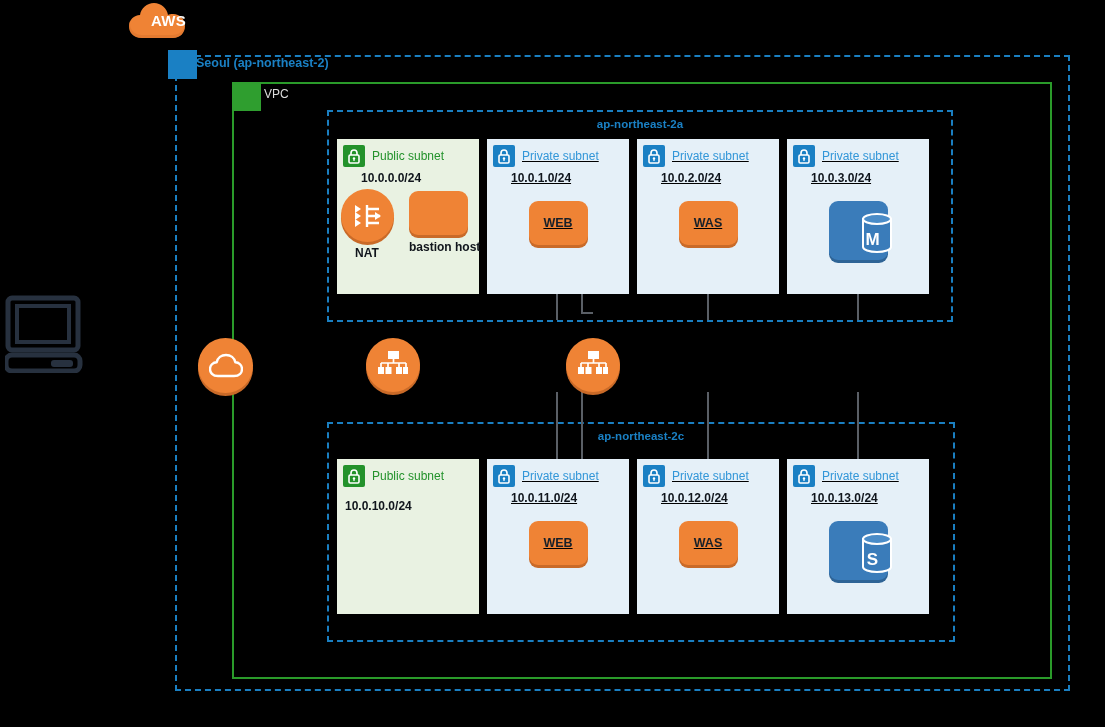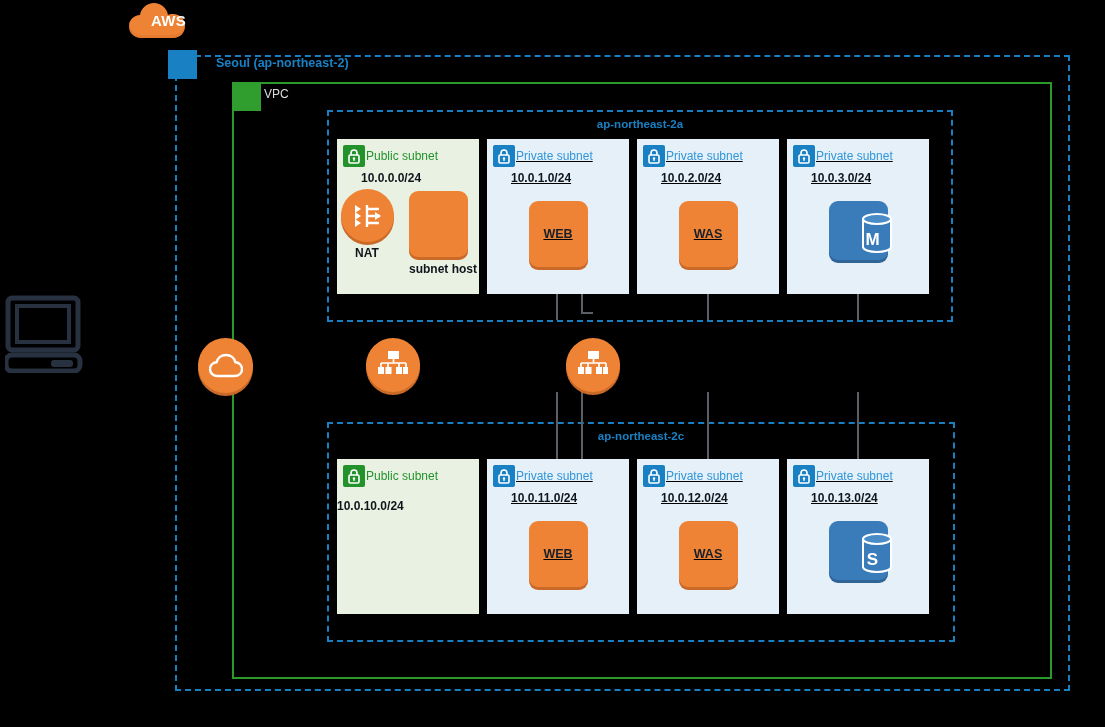--- a/index.html
+++ b/index.html
@@ -15,43 +15,43 @@
   .az-box{border:2px dashed #1a7fc1;box-sizing:border-box;}
   .az-a{left:327px;top:110px;width:626px;height:212px;}
   .az-c{left:327px;top:422px;width:628px;height:220px;}
 
   
   .tag-sq{width:29px;height:29px;}
   .tag-region{left:168px;top:50px;background:#1a80c4;}
   .tag-vpc{left:232px;top:82px;background:#2f9e2f;}
 
   .tag-label{font-size:12.5px;font-weight:bold;white-space:nowrap;}
-  .lbl-region{left:216px;top:56px;color:#1a80c4;}
+  .lbl-region{left:196px;top:56px;color:#1a80c4;}
   .lbl-vpc{left:264px;top:87px;color:#dcdcdc;font-weight:normal;font-size:12px;}
   .az-title{font-size:11.5px;font-weight:bold;color:#1a80c4;
             text-align:center;width:100%;}
 
   
   .subnet{box-sizing:border-box;}
   .subnet.public{background:#e9f2e2;}
   .subnet.private{background:#e5f0f8;text-decoration:underline;}
-  .sn-head{display:flex;align-items:flex-start;padding:6px 0 0 6px;gap:1px;}
+  .sn-head{display:flex;align-items:flex-start;padding:6px 0 0 6px;gap:7px;}
   .lock{width:22px;height:22px;border-radius:2px;flex:0 0 22px;
         display:flex;align-items:center;justify-content:center;}
   .lock.green{background:#23922b;}
   .lock.blue{background:#1a80c4;}
   .sn-type{font-size:12px;line-height:22px;}
   .sn-type.green{color:#23922b;}
   .sn-type.blue{color:#3296d8;}
   .sn-cidr{font-size:12px;font-weight:bold;color:#10151c;
            text-align:left;margin-top:4px;}
   .sn-cidr.off{padding-left:24px;}
 
   
-  .ec2{width:59px;height:66px;border-radius:9px;background:#ef8335;
+  .ec2{width:59px;height:44px;border-radius:9px;background:#ef8335;
        box-shadow:0 3px 0 #c96a28;display:flex;align-items:center;
        justify-content:center;font-size:12.5px;font-weight:bold;color:#17202a;}
   .rds{width:59px;height:59px;border-radius:9px;background:#3a7cba;
        box-shadow:0 3px 0 #2e6496;position:relative;}
   .cyl{position:absolute;right:-4px;bottom:6px;width:30px;height:42px;}
   .cyl-txt{position:absolute;right:4px;bottom:10px;width:22px;
            text-align:center;font-size:17px;font-weight:bold;color:#fff;}
   .circ{width:53px;height:53px;border-radius:50%;background:#ef8335;
         box-shadow:0 3px 0 #c96a28;display:flex;align-items:center;
         justify-content:center;}
@@ -169,21 +169,21 @@
       <path d="M14 8 H26 M14 15 H27 M14 22 H26" stroke="#fff" stroke-width="2.4" fill="none"></path>
       <path d="M2 4 L8 8 L2 12 Z M2 11 L8 15 L2 19 Z M2 18 L8 22 L2 26 Z" fill="#fff"></path>
       <path d="M22 11 L28 15 L22 19 Z" fill="#fff"></path>
     </svg>
   </div>
   <div class="node-cap" style="margin-top:4px;">NAT</div>
 </div>
 
 <div class="abs" style="left:409px;top:191px;width:62px;">
   <div class="ec2"></div>
-  <div class="node-cap" style="margin-top:5px;">subnet host</div>
+  <div class="node-cap" style="margin-top:5px;">bastion host</div>
 </div>
 
 <div class="abs subnet private" style="left:487px;top:139px;width:142px;height:155px;">
   <div class="sn-head">
     <div class="lock blue">
       <svg width="14" height="15" viewBox="0 0 14 15">
         <path d="M4 6 V4 a3 3 0 0 1 6 0 V6" fill="none" stroke="#fff" stroke-width="1.6"></path>
         <rect x="2" y="6" width="10" height="8" rx="1.2" fill="none" stroke="#fff" stroke-width="1.6"></rect>
         <circle cx="7" cy="9.4" r="1.2" fill="#fff"></circle>
           <rect x="6.4" y="9.4" width="1.2" height="2.6" fill="#fff"></rect>
@@ -242,21 +242,21 @@
     <div class="lock green">
       <svg width="14" height="15" viewBox="0 0 14 15">
         <path d="M4 6 V4 a3 3 0 0 1 6 0 V6" fill="none" stroke="#fff" stroke-width="1.6"></path>
         <rect x="2" y="6" width="10" height="8" rx="1.2" fill="none" stroke="#fff" stroke-width="1.6"></rect>
         <circle cx="7" cy="9.4" r="1.2" fill="#fff"></circle>
           <rect x="6.4" y="9.4" width="1.2" height="2.6" fill="#fff"></rect>
       </svg>
     </div>
     <div class="sn-type green">Public subnet</div>
   </div>
-  <div class="sn-cidr" style="margin-top:12px;">10.0.10.0/24</div>
+  <div class="sn-cidr" style="margin-top:12px;padding-left:8px;">10.0.10.0/24</div>
 </div>
 
 <div class="abs subnet private" style="left:487px;top:459px;width:142px;height:155px;">
   <div class="sn-head">
     <div class="lock blue">
       <svg width="14" height="15" viewBox="0 0 14 15">
         <path d="M4 6 V4 a3 3 0 0 1 6 0 V6" fill="none" stroke="#fff" stroke-width="1.6"></path>
         <rect x="2" y="6" width="10" height="8" rx="1.2" fill="none" stroke="#fff" stroke-width="1.6"></rect>
         <circle cx="7" cy="9.4" r="1.2" fill="#fff"></circle>
           <rect x="6.4" y="9.4" width="1.2" height="2.6" fill="#fff"></rect>

